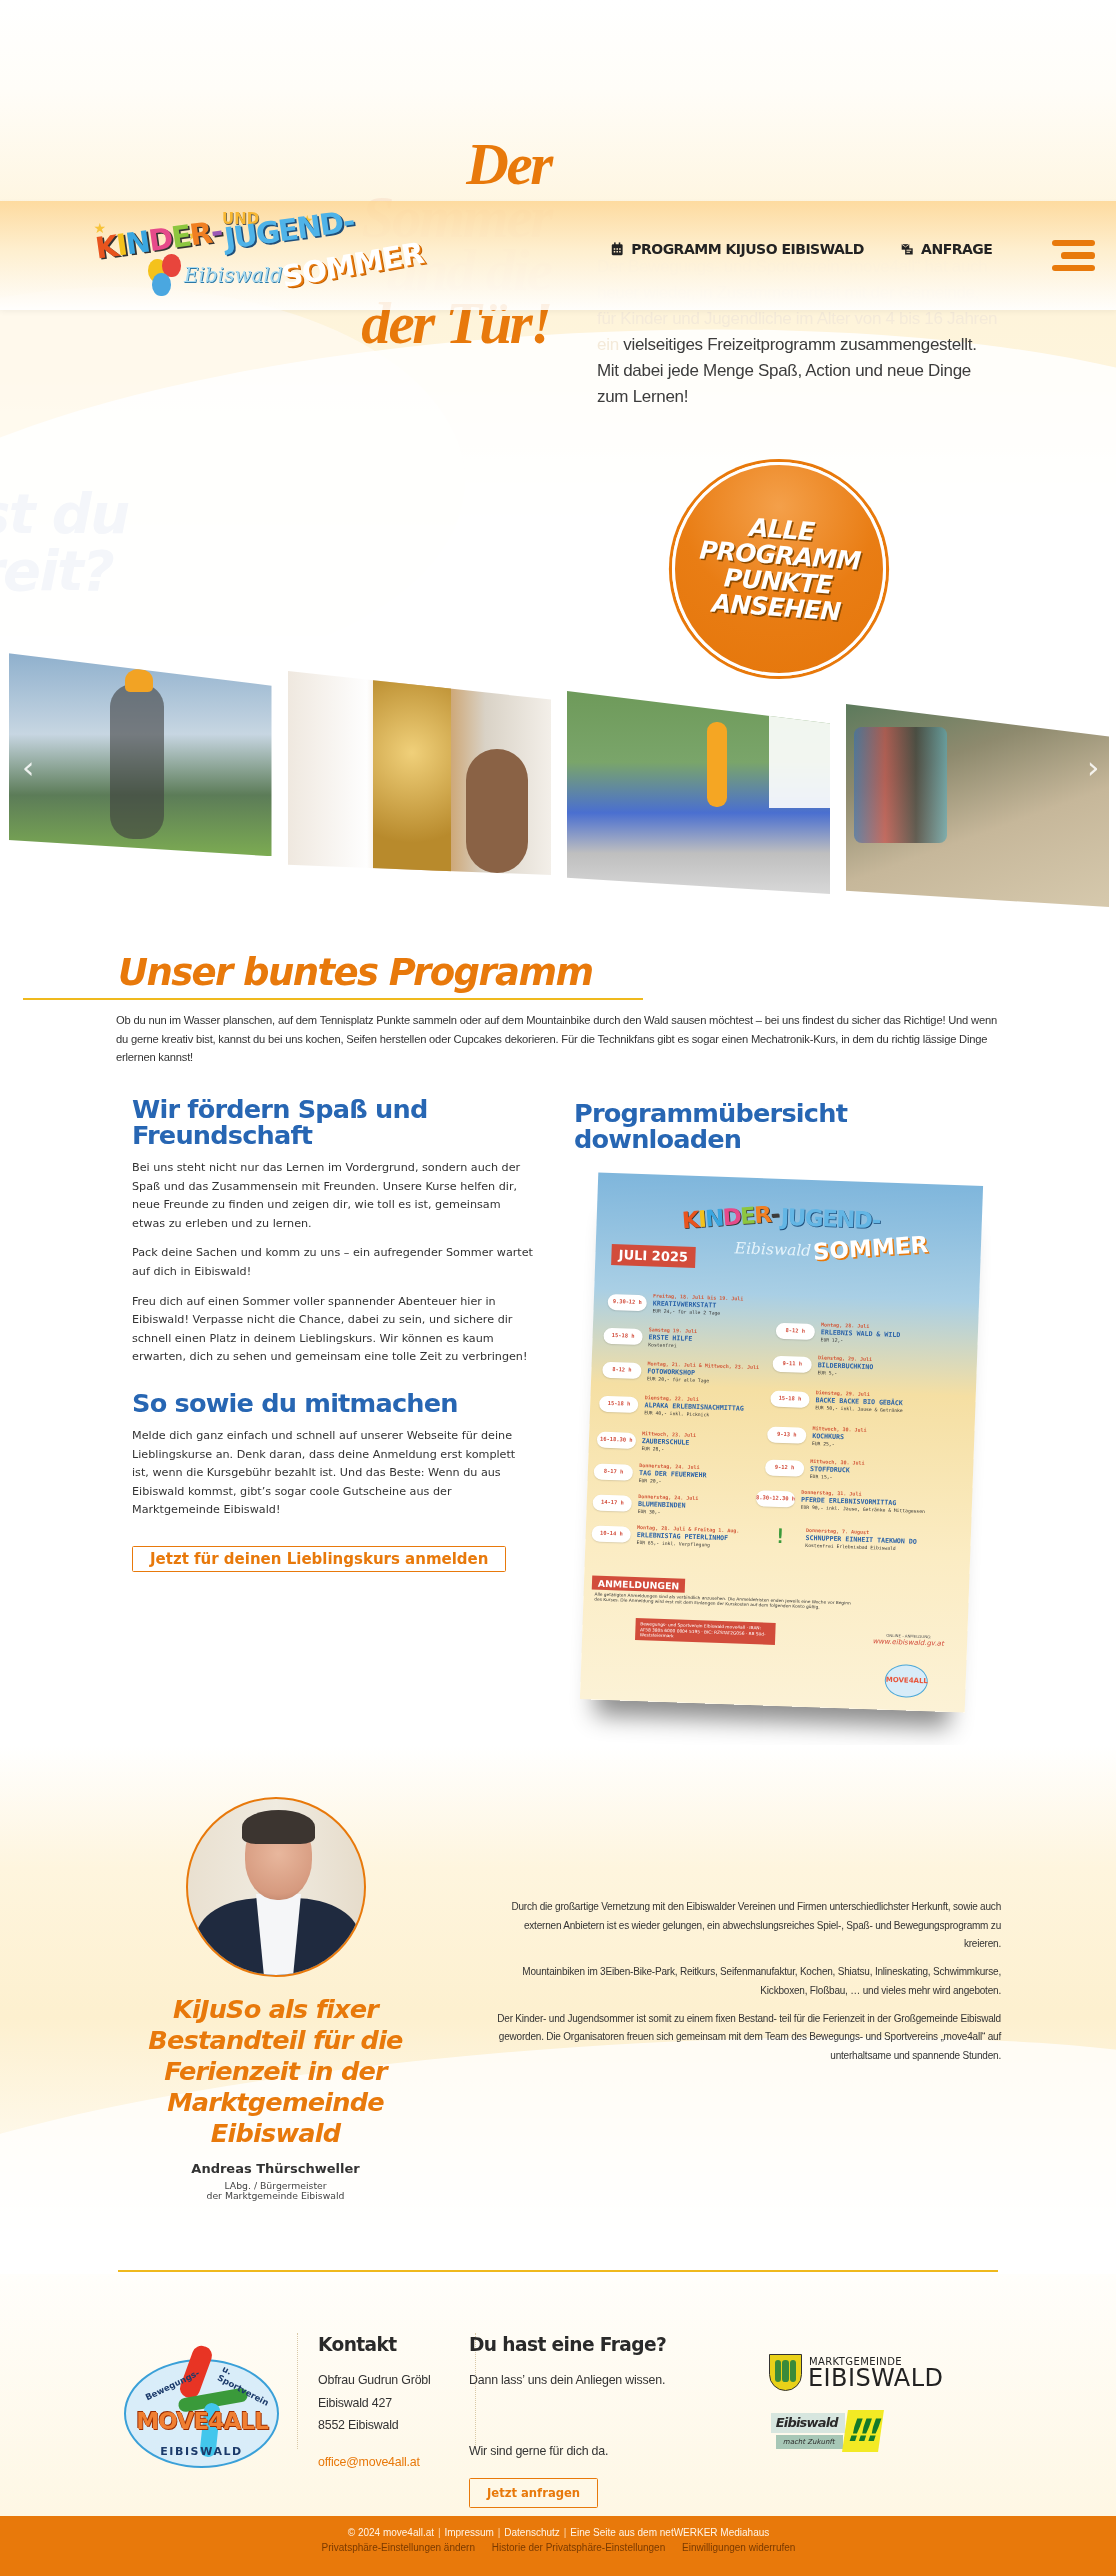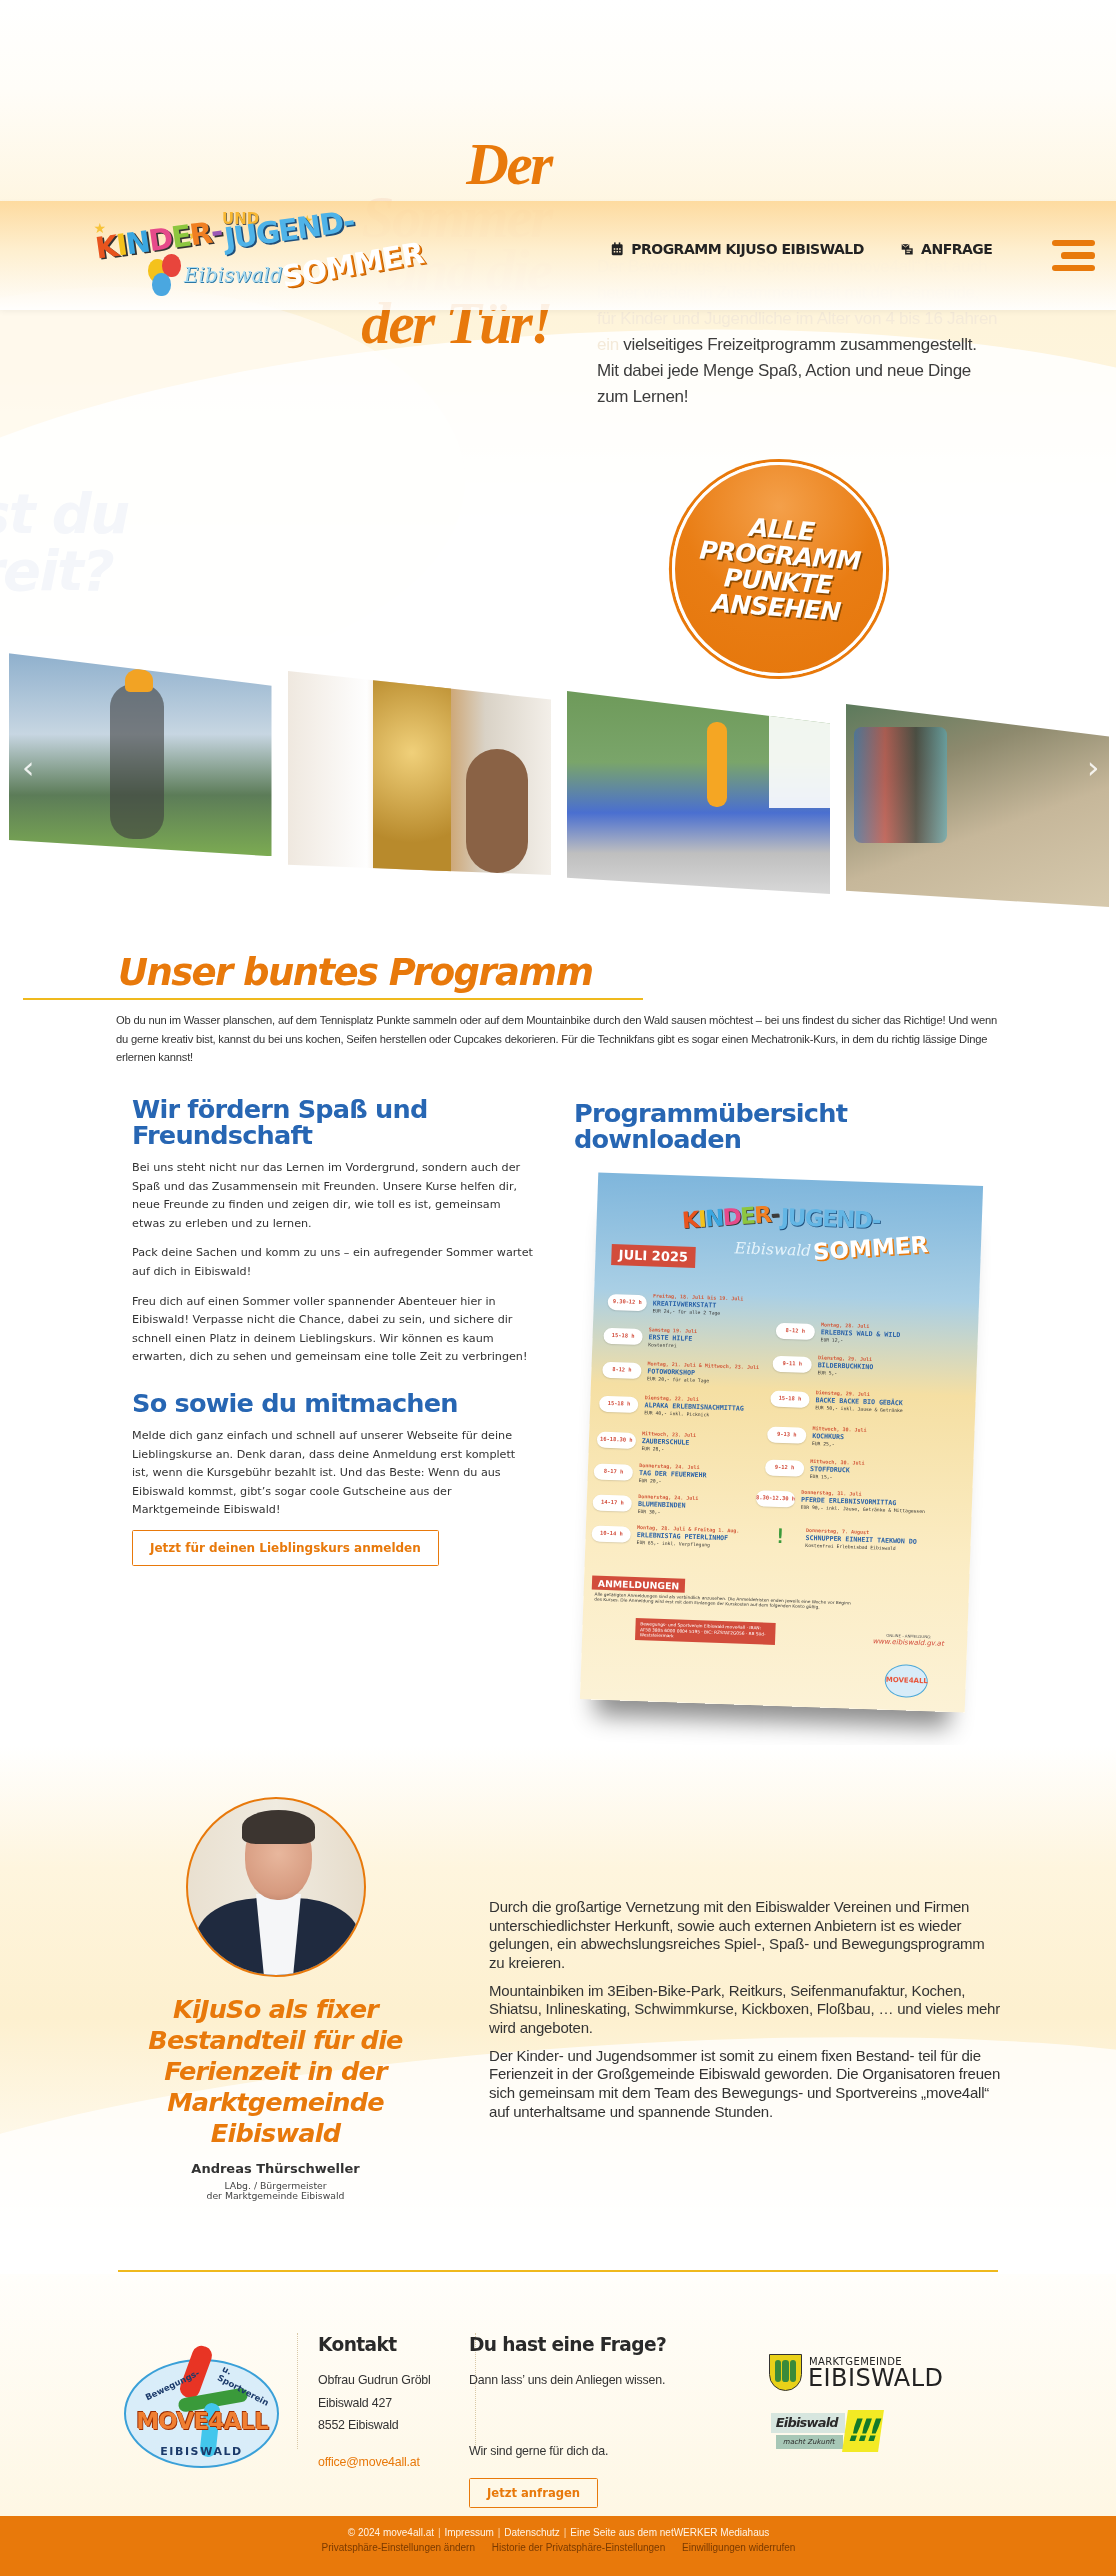--- a/index.html
+++ b/index.html
@@ -156,21 +156,21 @@
   }
   .col-left { position: absolute; left: 132px; top: 1096px; width: 403px; }
   .col-left .para { margin-top: 11px; }
   .col-left .para + .para { margin-top: 11px; }
   .col-left .h2b { margin-top: 23px; }
   .btn-outline {
     display: inline-block; border: 1.6px solid #e8790b; color: #e8790b; background: transparent;
     font-family: "DejaVu Sans", sans-serif; font-weight: bold; cursor: pointer;
     border-radius: 1.6px;
   }
-  .btn-register { margin-top: 10px; padding: 10px 17px; font-size: 12px; }
+  .btn-register { margin-top: 26px; padding: 3px 17px; font-size: 15px; }
 
   .col-right { position: absolute; left: 574px; top: 1100px; width: 419px; }
 
   
   .poster {
     position: absolute; left: 589px; top: 1179px; width: 385px; height: 527px;
     transform: rotate(2deg);
     background: linear-gradient(180deg, #7fb6dc 0%, #a9cfe5 22%, #f5dfa3 40%, #fbecc3 70%, #fcf2d6 100%);
     box-shadow: 0 31px 23px -15.5px rgba(0,0,0,0.45);
     overflow: hidden; cursor: pointer;
@@ -271,22 +271,22 @@
   .mayor-name {
     position: absolute; left: 109px; top: 2161px; width: 333px; text-align: center;
     font-family: "DejaVu Sans", sans-serif; font-weight: bold; font-size: 13px; color: #333;
   }
   .mayor-role {
     position: absolute; left: 109px; top: 2181px; width: 333px; text-align: center;
     font-family: "DejaVu Sans", sans-serif; font-size: 9.3px; line-height: 10px; color: #444;
   }
   .mayor-text { position: absolute; left: 489px; top: 1898px; width: 512px; }
   .mayor-text p {
-    font-family: "Liberation Sans", sans-serif; font-size: 15px; line-height: 18.6px; color: #333;
-    margin-bottom: 9.3px; letter-spacing: -0.2px;
+    font-family: "Liberation Sans", sans-serif; font-size: 10px; line-height: 18.6px; color: #333;
+    margin-bottom: 9.3px; letter-spacing: -0.2px; text-align: right;
   }
 
   .divider-line {
     position: absolute; left: 118px; top: 2270px; width: 880px; height: 1.6px; background: #efb91d;
   }
 
   
   .footer-bg {
     position: absolute; left: 0; top: 2274px; width: 1117px; height: 242px;
     background: linear-gradient(180deg, #fffefb 0%, #fef7e4 100%);

